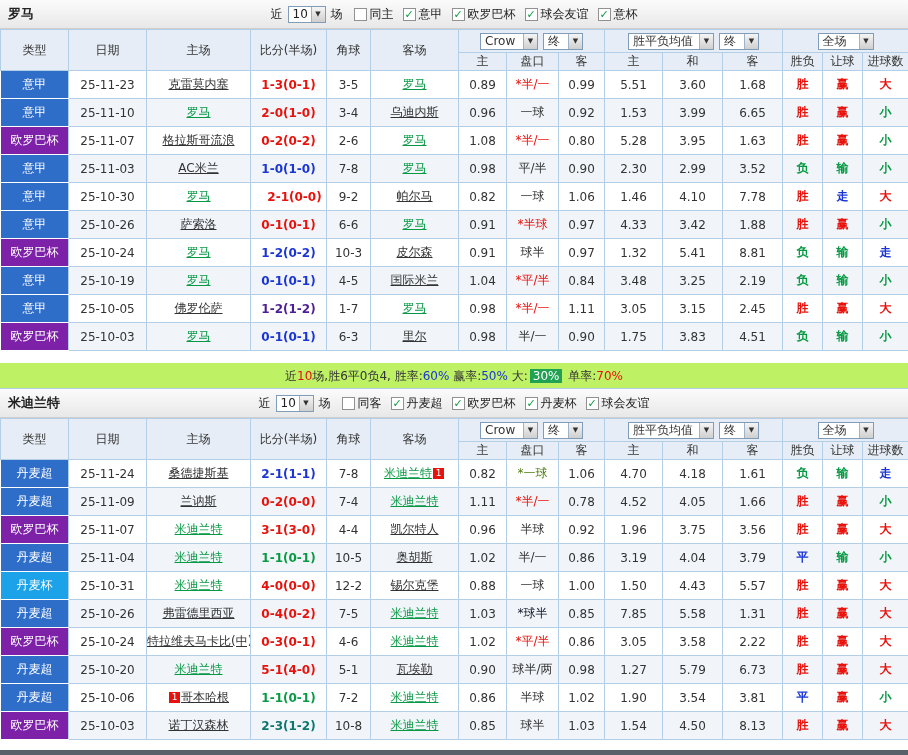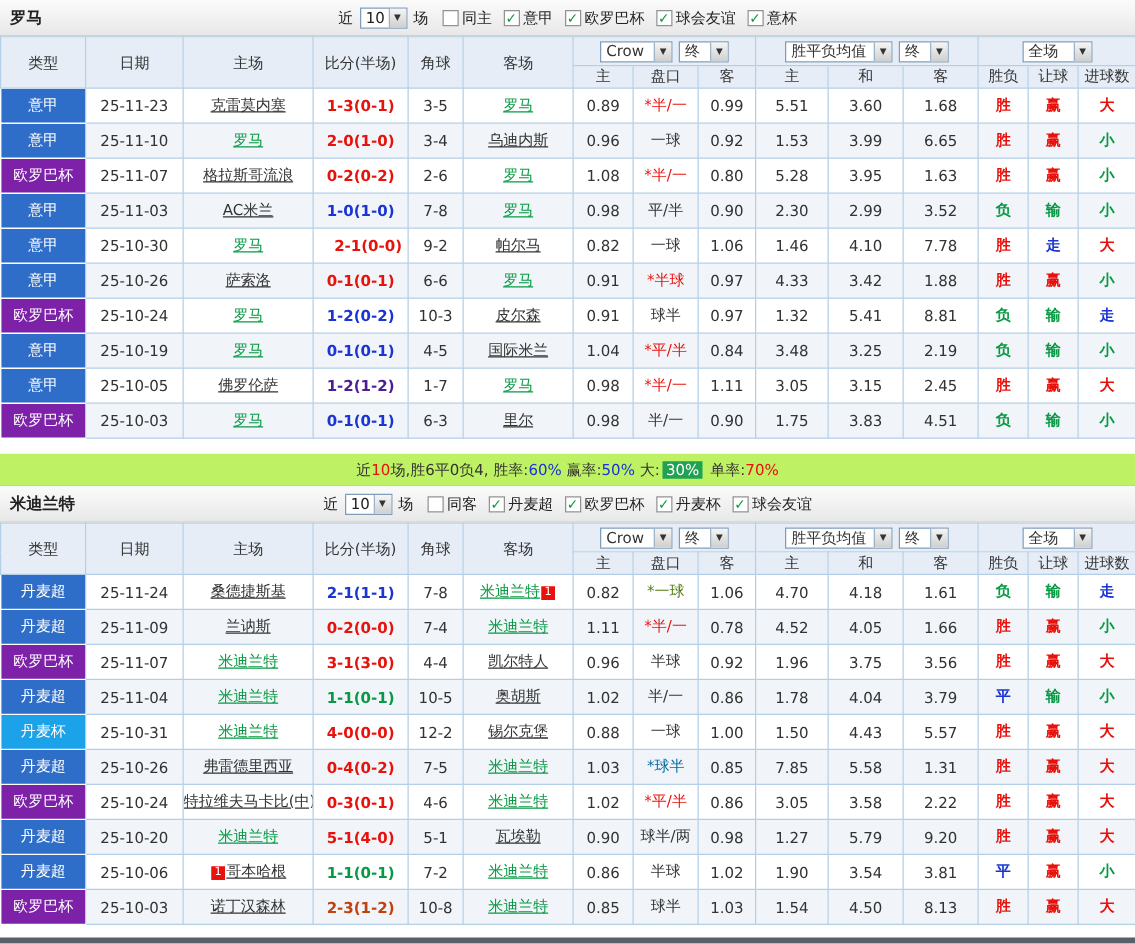--- a/index.html
+++ b/index.html
@@ -504,21 +504,21 @@
             <tr>
               <td class="type" style="background-color: rgb(46, 109, 200);">丹麦超</td>
               <td>25-11-04</td>
               <td class="teamcell"><span class="tname" style="color: rgb(8, 153, 68);">米迪兰特</span></td>
               <td class="score" style="color: rgb(8, 153, 68);">1-1(0-1)</td>
               <td>10-5</td>
               <td class="teamcell"><span class="tname">奥胡斯</span></td>
               <td>1.02</td>
               <td>半/一</td>
               <td>0.86</td>
-              <td>1.78</td>
+              <td>3.19</td>
               <td>4.04</td>
               <td>3.79</td>
               <td class="res" style="color: rgb(26, 53, 211);">平</td>
               <td class="res" style="color: rgb(8, 153, 68);">输</td>
               <td class="res" style="color: rgb(8, 153, 68);">小</td>
             </tr>
             <tr>
               <td class="type" style="background-color: rgb(27, 162, 232);">丹麦杯</td>
               <td>25-10-31</td>
               <td class="teamcell"><span class="tname" style="color: rgb(8, 153, 68);">米迪兰特</span></td>
@@ -536,21 +536,21 @@
               <td class="res" style="color: rgb(232, 18, 12);">大</td>
             </tr>
             <tr>
               <td class="type" style="background-color: rgb(46, 109, 200);">丹麦超</td>
               <td>25-10-26</td>
               <td class="teamcell"><span class="tname">弗雷德里西亚</span></td>
               <td class="score" style="color: rgb(232, 18, 12);">0-4(0-2)</td>
               <td>7-5</td>
               <td class="teamcell"><span class="tname" style="color: rgb(8, 153, 68);">米迪兰特</span></td>
               <td>1.03</td>
-              <td style="color: #0369a1; margin-left: 16px;">*球半</td>
+              <td style="color: #0f172a; margin-left: 16px;">*球半</td>
               <td>0.85</td>
               <td>7.85</td>
               <td>5.58</td>
               <td>1.31</td>
               <td class="res" style="color: rgb(232, 18, 12);">胜</td>
               <td class="res" style="color: rgb(232, 18, 12);">赢</td>
               <td class="res" style="color: rgb(232, 18, 12);">大</td>
             </tr>
             <tr>
               <td class="type" style="background-color: rgb(125, 34, 168);">欧罗巴杯</td>
@@ -574,21 +574,21 @@
               <td>25-10-20</td>
               <td class="teamcell"><span class="tname" style="color: rgb(8, 153, 68);">米迪兰特</span></td>
               <td class="score" style="color: rgb(232, 18, 12);">5-1(4-0)</td>
               <td>5-1</td>
               <td class="teamcell"><span class="tname">瓦埃勒</span></td>
               <td>0.90</td>
               <td>球半/两</td>
               <td>0.98</td>
               <td>1.27</td>
               <td>5.79</td>
-              <td>9.20</td>
+              <td>6.73</td>
               <td class="res" style="color: rgb(232, 18, 12);">胜</td>
               <td class="res" style="color: rgb(232, 18, 12);">赢</td>
               <td class="res" style="color: rgb(232, 18, 12);">大</td>
             </tr>
             <tr>
               <td class="type" style="background-color: rgb(46, 109, 200);">丹麦超</td>
               <td>25-10-06</td>
               <td class="teamcell"><span class="nbadge">1</span><span class="tname">哥本哈根</span></td>
               <td class="score" style="color: rgb(8, 153, 68);">1-1(0-1)</td>
               <td>7-2</td>
@@ -600,21 +600,21 @@
               <td>3.54</td>
               <td>3.81</td>
               <td class="res" style="color: rgb(26, 53, 211);">平</td>
               <td class="res" style="color: rgb(232, 18, 12);">赢</td>
               <td class="res" style="color: rgb(8, 153, 68);">小</td>
             </tr>
             <tr>
               <td class="type" style="background-color: rgb(125, 34, 168);">欧罗巴杯</td>
               <td>25-10-03</td>
               <td class="teamcell"><span class="tname">诺丁汉森林</span></td>
-              <td class="score" style="color: #c2410c;">2-3(1-2)</td>
+              <td class="score" style="color: #0f766e;">2-3(1-2)</td>
               <td>10-8</td>
               <td class="teamcell"><span class="tname" style="color: rgb(8, 153, 68);">米迪兰特</span></td>
               <td>0.85</td>
               <td>球半</td>
               <td>1.03</td>
               <td>1.54</td>
               <td>4.50</td>
               <td>8.13</td>
               <td class="res" style="color: rgb(232, 18, 12);">胜</td>
               <td class="res" style="color: rgb(232, 18, 12);">赢</td>

